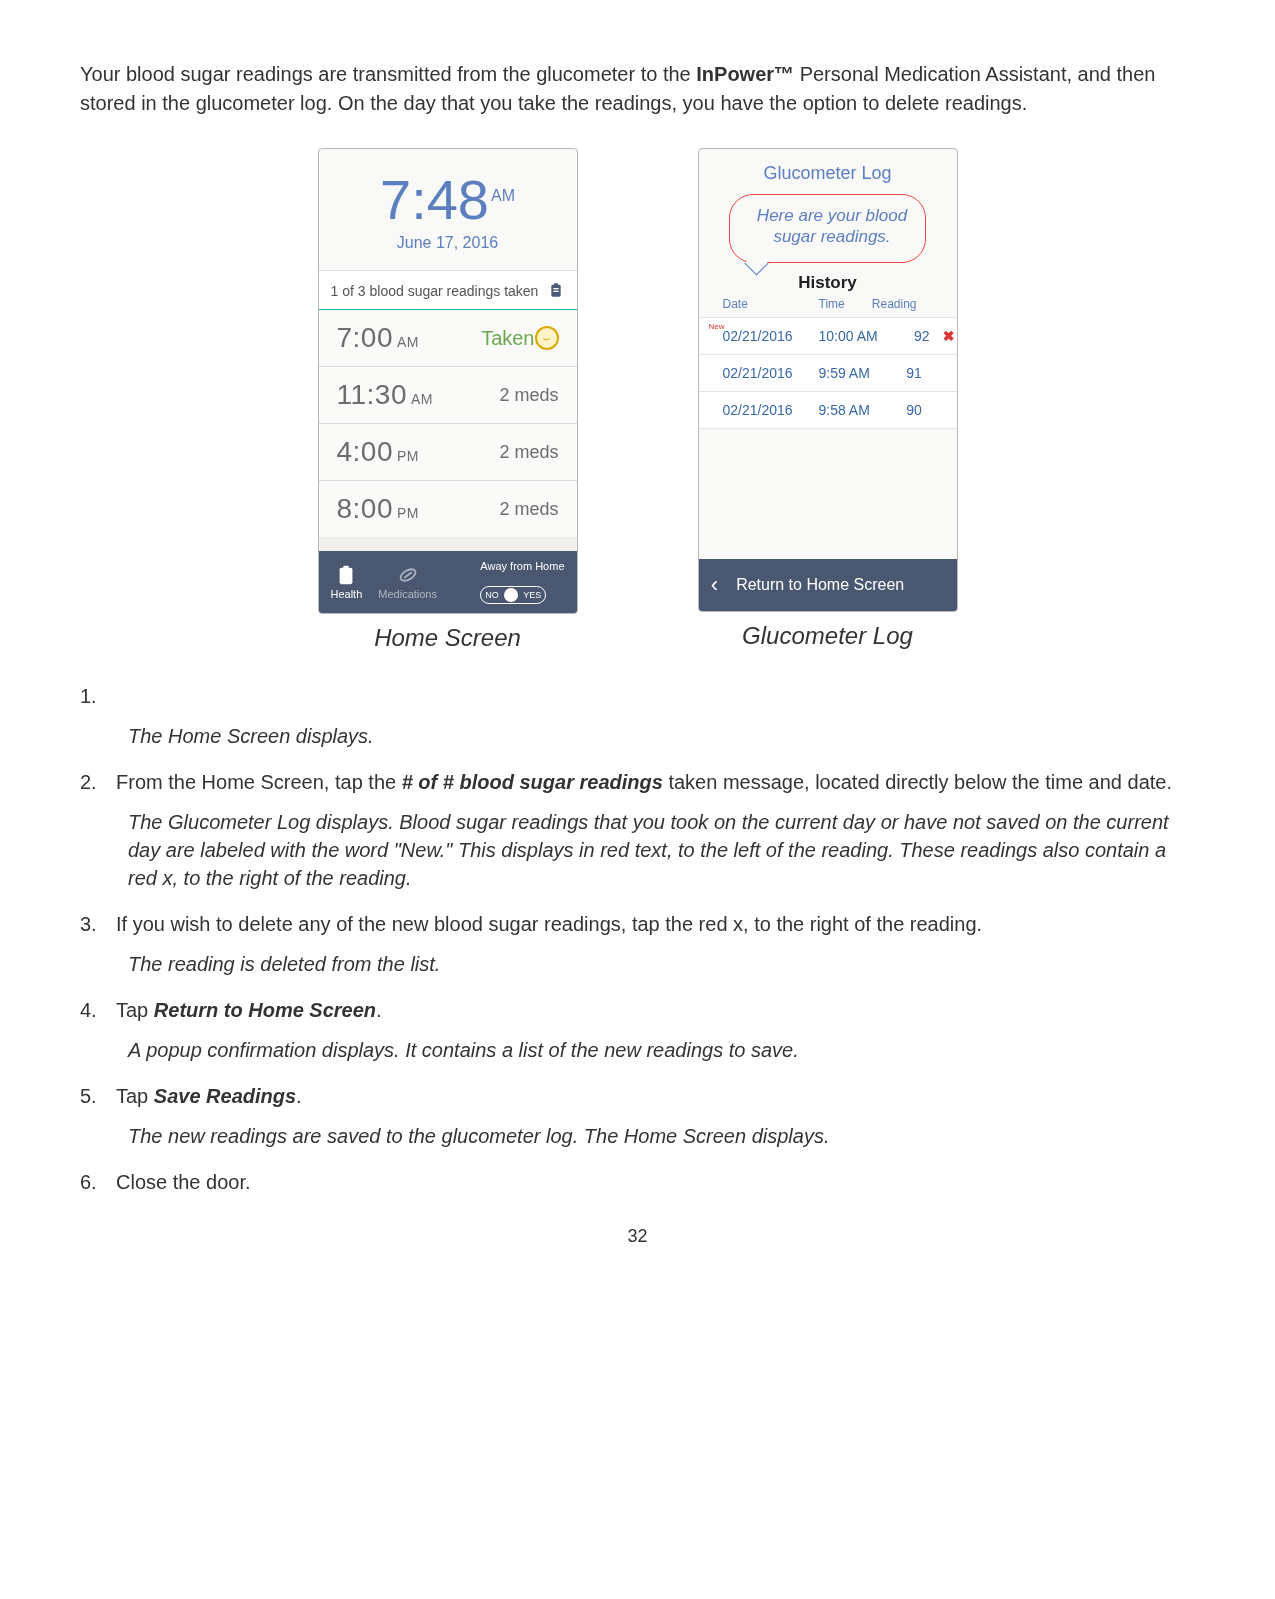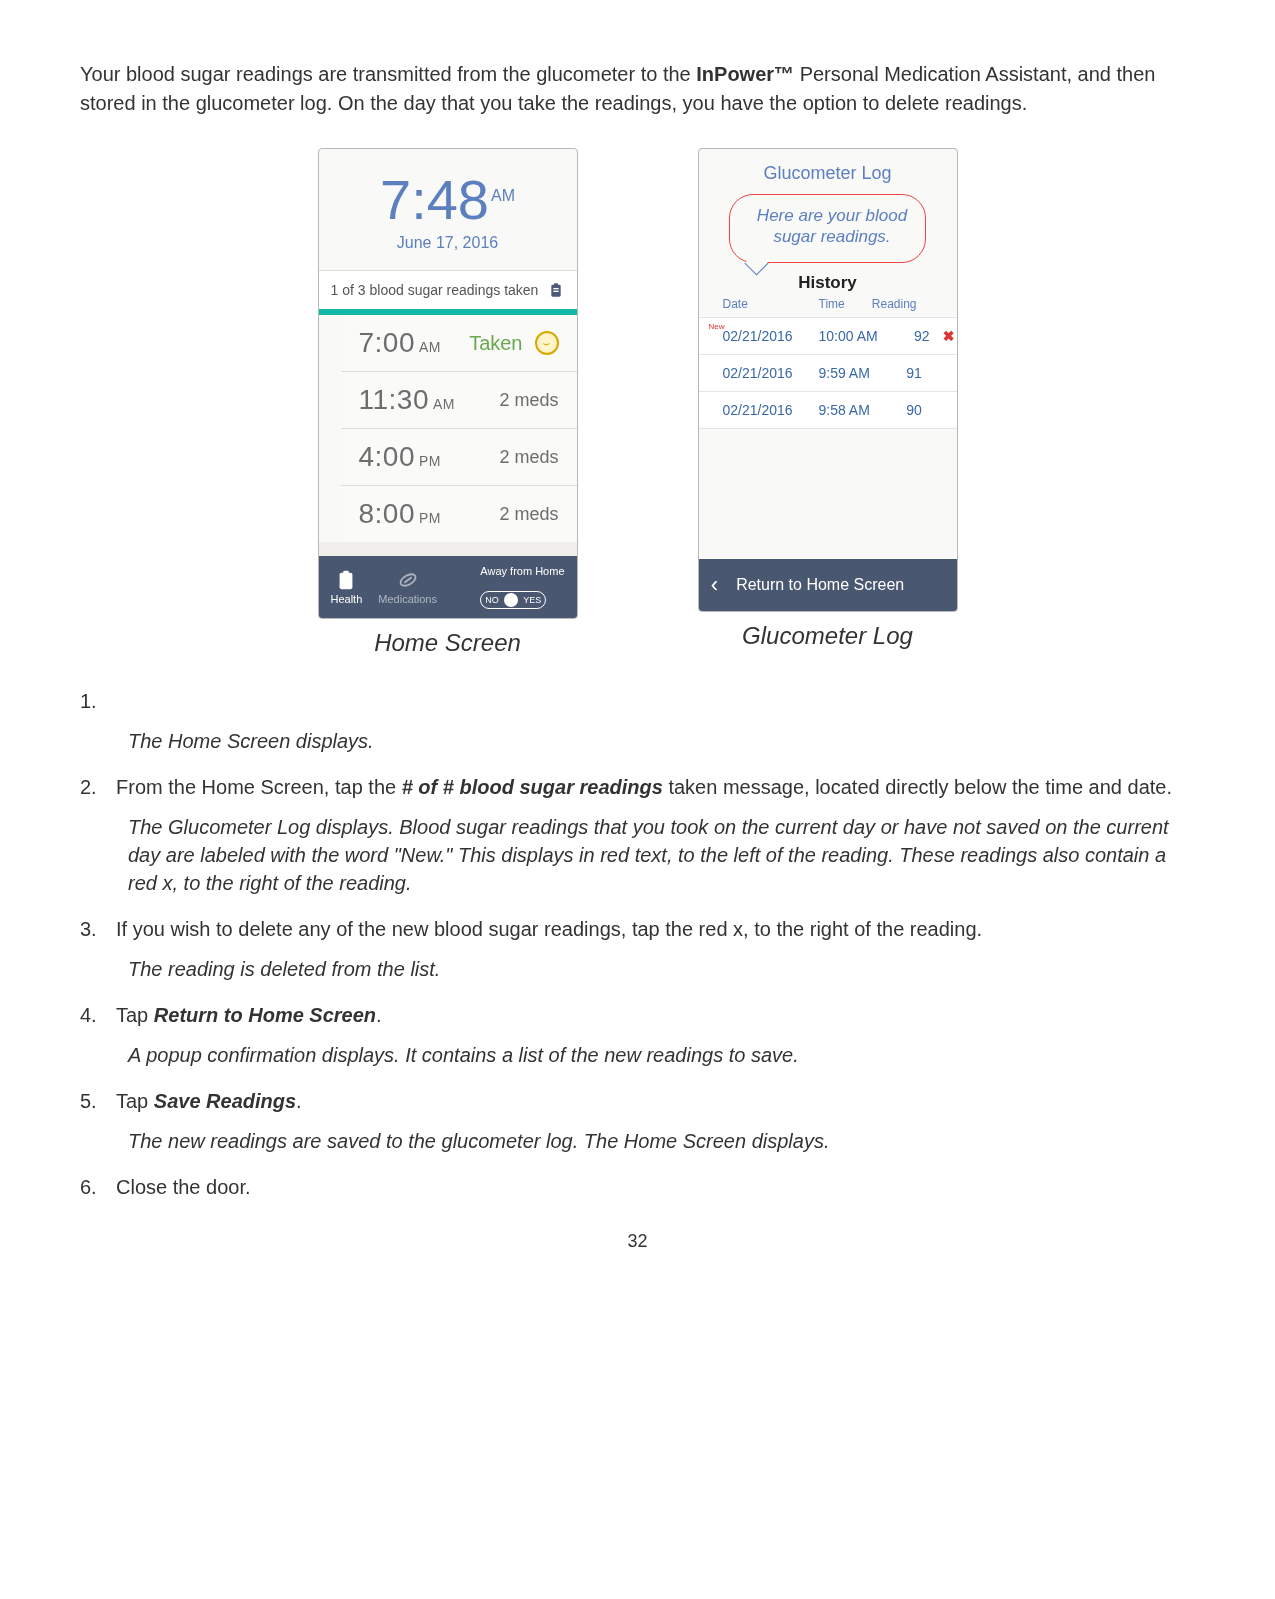--- a/index.html
+++ b/index.html
@@ -16,34 +16,34 @@
   .phone {
     width: 260px; border: 1px solid #b8b8b8; border-radius: 4px;
     background: #f9f9f7; display: flex; flex-direction: column;
     overflow: hidden;
   }
   .hs-time-wrap { text-align: center; padding: 18px 0 2px 0; color: #5c7fc0; }
   .hs-time { font-size: 56px; font-weight: 300; display: inline; }
   .hs-ampm { font-size: 16px; font-weight: 400; vertical-align: 18px; margin-left: 2px; }
   .hs-date { text-align: center; color: #5c7fc0; font-size: 16px; margin-bottom: 18px; }
   .hs-readings-bar {
-    background: #fff; border-top: 1px solid #ddd; border-bottom: 6px solid #14b8a6;
-    font-size: 14px; padding: 10px 12px; display: flex; align-items: center;
+    background: #fff; border-top: 1px solid #ddd; border-bottom: 1px solid #14b8a6;
+    font-size: 14px; padding: 10px 12px; display: flex; align-items: flex-end;
     justify-content: center; gap: 10px; color: #555;
   }
   .hs-readings-bar .clip {
     width: 16px; height: 18px; display:inline-block;
   }
   .hs-list-row {
     display: flex; justify-content: space-between; align-items: center;
-    padding: 12px 18px; border-bottom: 1px solid #ddd; background: #fafaf8; margin-left: 22px;
+    padding: 12px 18px; border-bottom: 1px solid #ddd; background: #fafaf8;
   }
   .hs-row-time { color: #6d6d6d; font-size: 28px; font-weight: 300; letter-spacing: 0.5px; }
   .hs-row-ampm { font-size: 14px; margin-left: 4px; }
-  .hs-row-status { color: #6d6d6d; font-size: 18px; display: flex; align-items: center; gap: 12px; }
+  .hs-row-status { color: #6d6d6d; font-size: 18px; display: flex; align-items: center; gap: 0; }
   .hs-row-status.green { color: #6aa84f; font-size: 20px; }
   .face {
     width: 24px; height: 24px; border: 2px solid #d9a800; border-radius: 50%;
     display: inline-flex; align-items: center; justify-content: center;
     color: #d9a800; font-size: 12px; background: #fff3c8;
   }
   .hs-footer {
     margin-top: auto; background: #495771; color: #fff; display: flex;
     align-items: center; padding: 8px 12px; height: 62px;
   }

